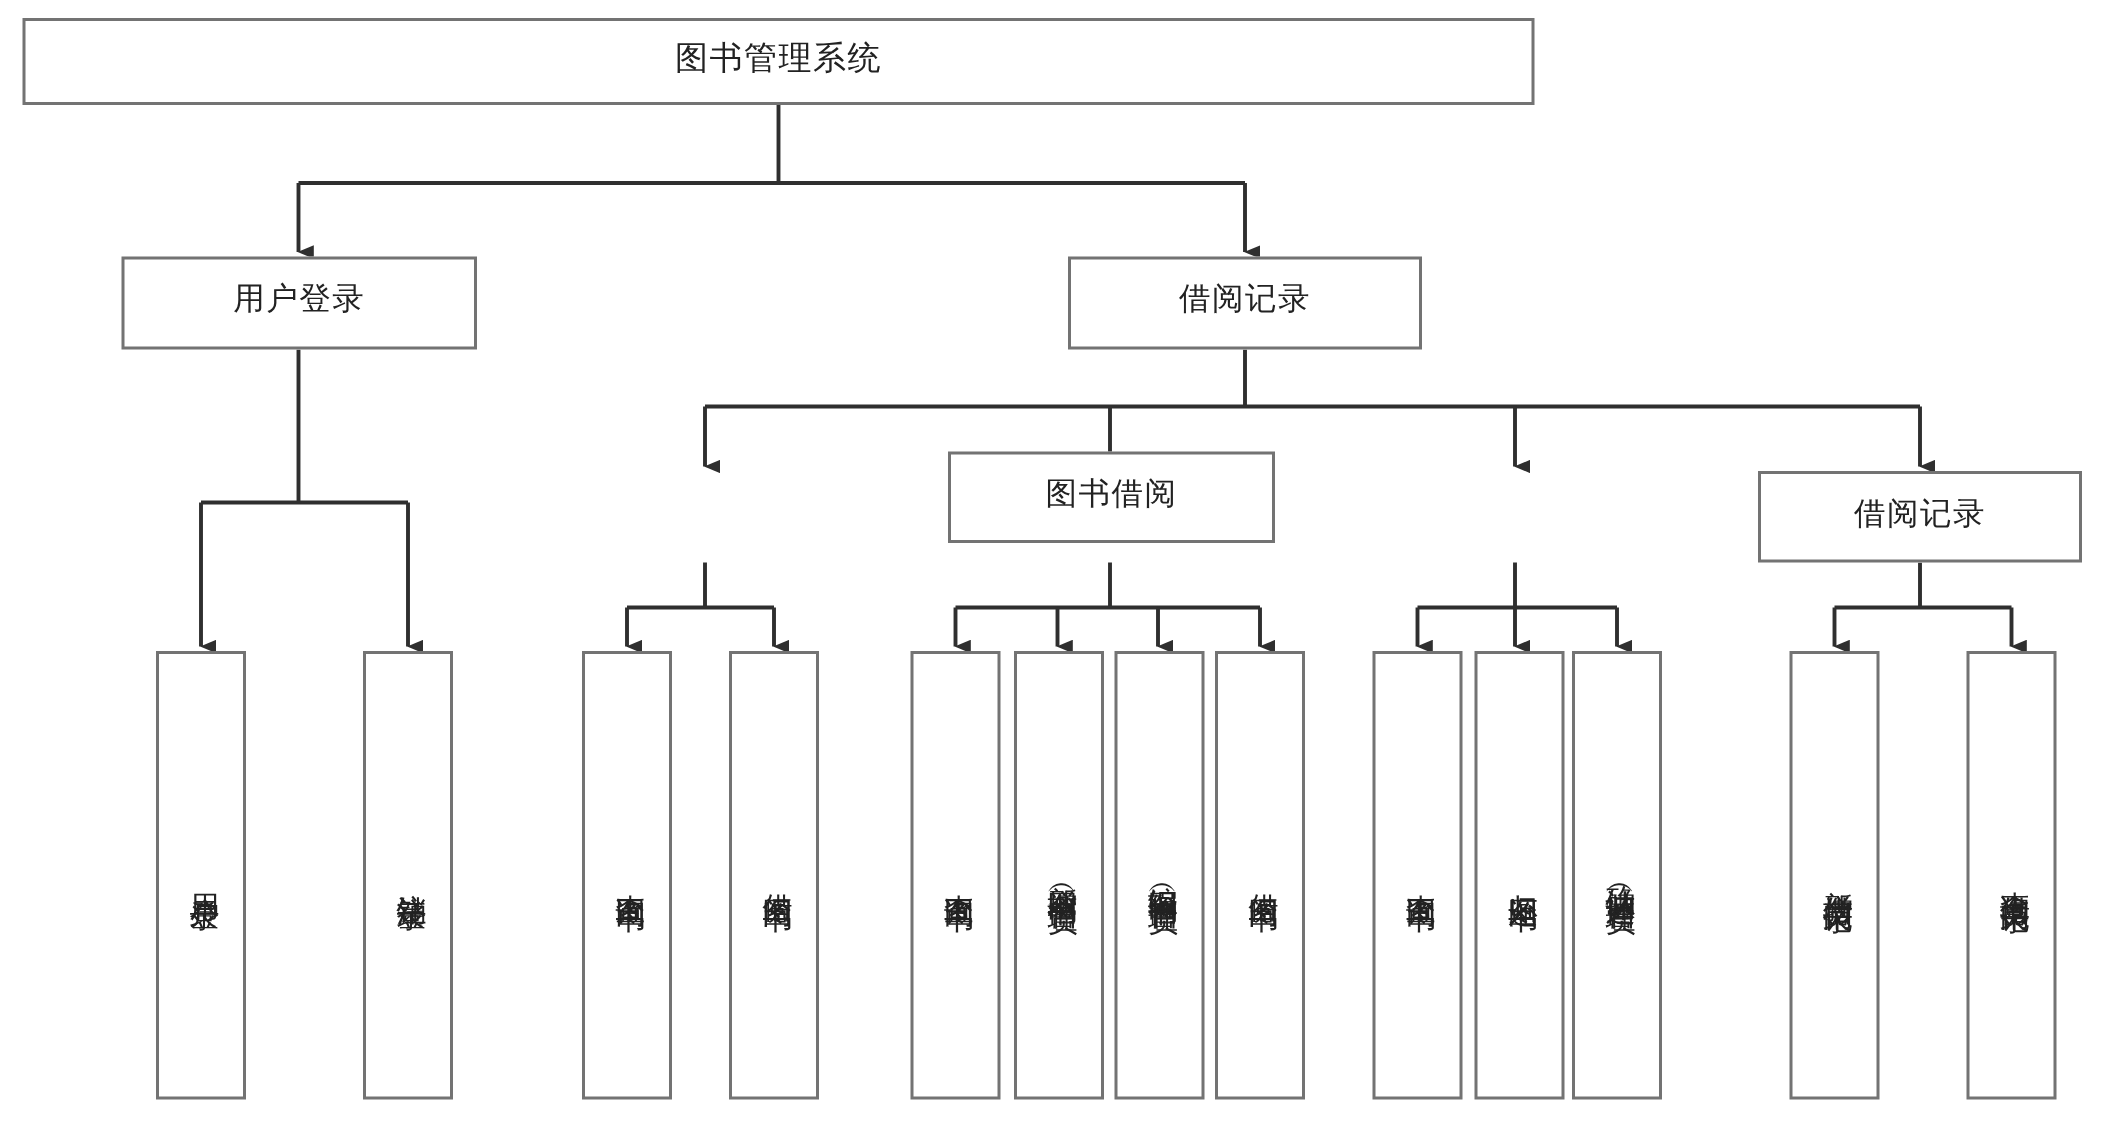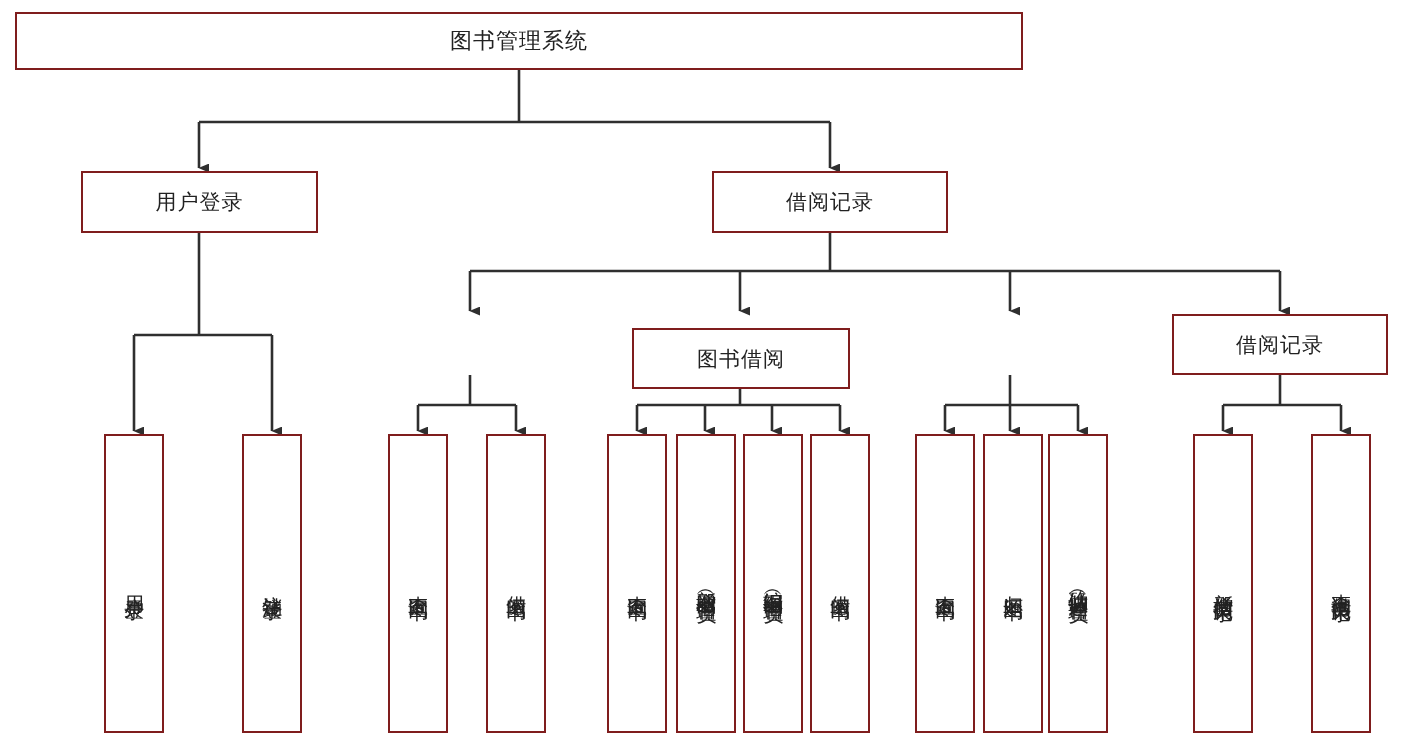--- a/index.html
+++ b/index.html
@@ -22,26 +22,27 @@
     position: absolute;
     left: 0;
     top: 0;
     width: 1405px;
     height: 747px;
   }
   .node {
     position: absolute;
     box-sizing: border-box;
     background: #ffffff;
-    border: 2px solid #7f1d1d;
+    border: 2px solid #737373;
     display: flex;
     align-items: center;
     justify-content: center;
     color: #222222;
     z-index: 2;
+    font-family: Liberation Mono, monospace;
   }
   .node .node-label {
     display: block;
     text-align: center;
     line-height: 1.12;
   }
   .node.horizontal .node-label {
     font-size: 21px;
     letter-spacing: 1px;
   }
@@ -134,21 +135,21 @@
     <span class="node-label">图书管理系统</span>
   </div>
 
   <div class="node horizontal" style="left:81px; top:171px; width:237px; height:62px;">
     <span class="node-label">用户登录</span>
   </div>
   <div class="node horizontal" style="left:712px; top:171px; width:236px; height:62px;">
     <span class="node-label">借阅记录</span>
   </div>
 
-  <div class="node horizontal" style="left:632px; top:328px; width:218px; height:61px;">
+  <div class="node horizontal" style="left:632px; top:301px; width:218px; height:61px;">
     <span class="node-label">图书借阅</span>
   </div>
   <div class="node horizontal" style="left:1172px; top:314px; width:216px; height:61px;">
     <span class="node-label">借阅记录</span>
   </div>
 
   <div class="node vertical" style="left:104px; top:434px; width:60px; height:299px;">
     <span class="node-label">用户登录</span>
   </div>
   <div class="node vertical" style="left:242px; top:434px; width:60px; height:299px;">

